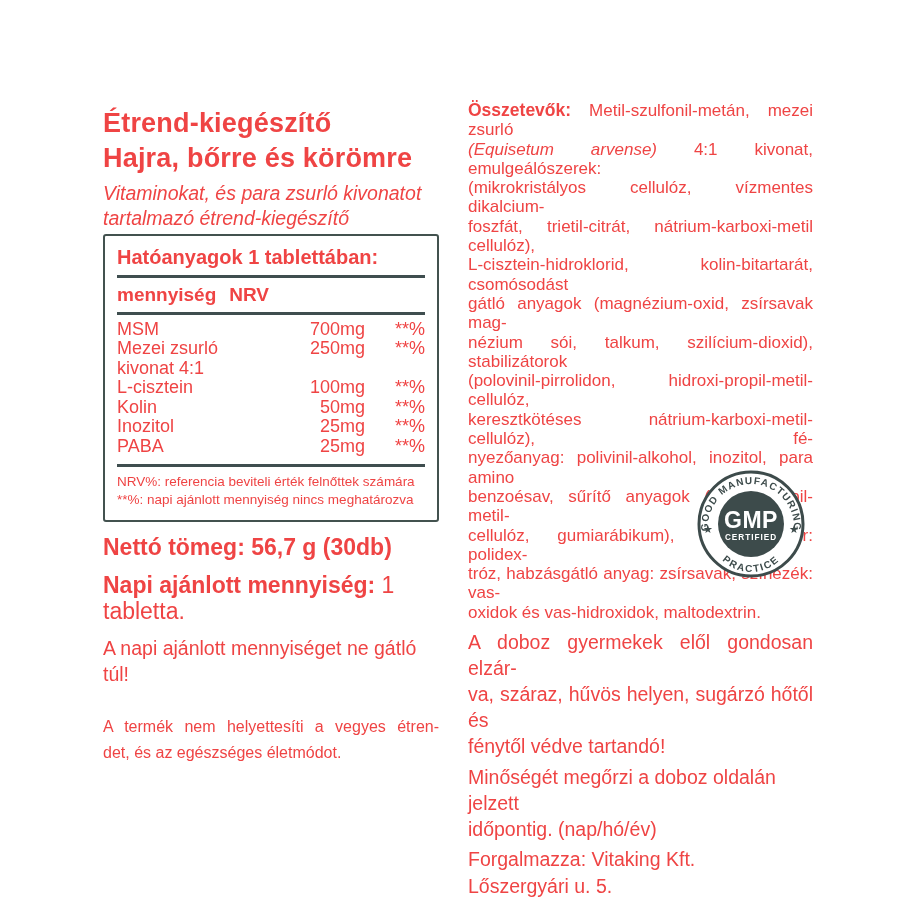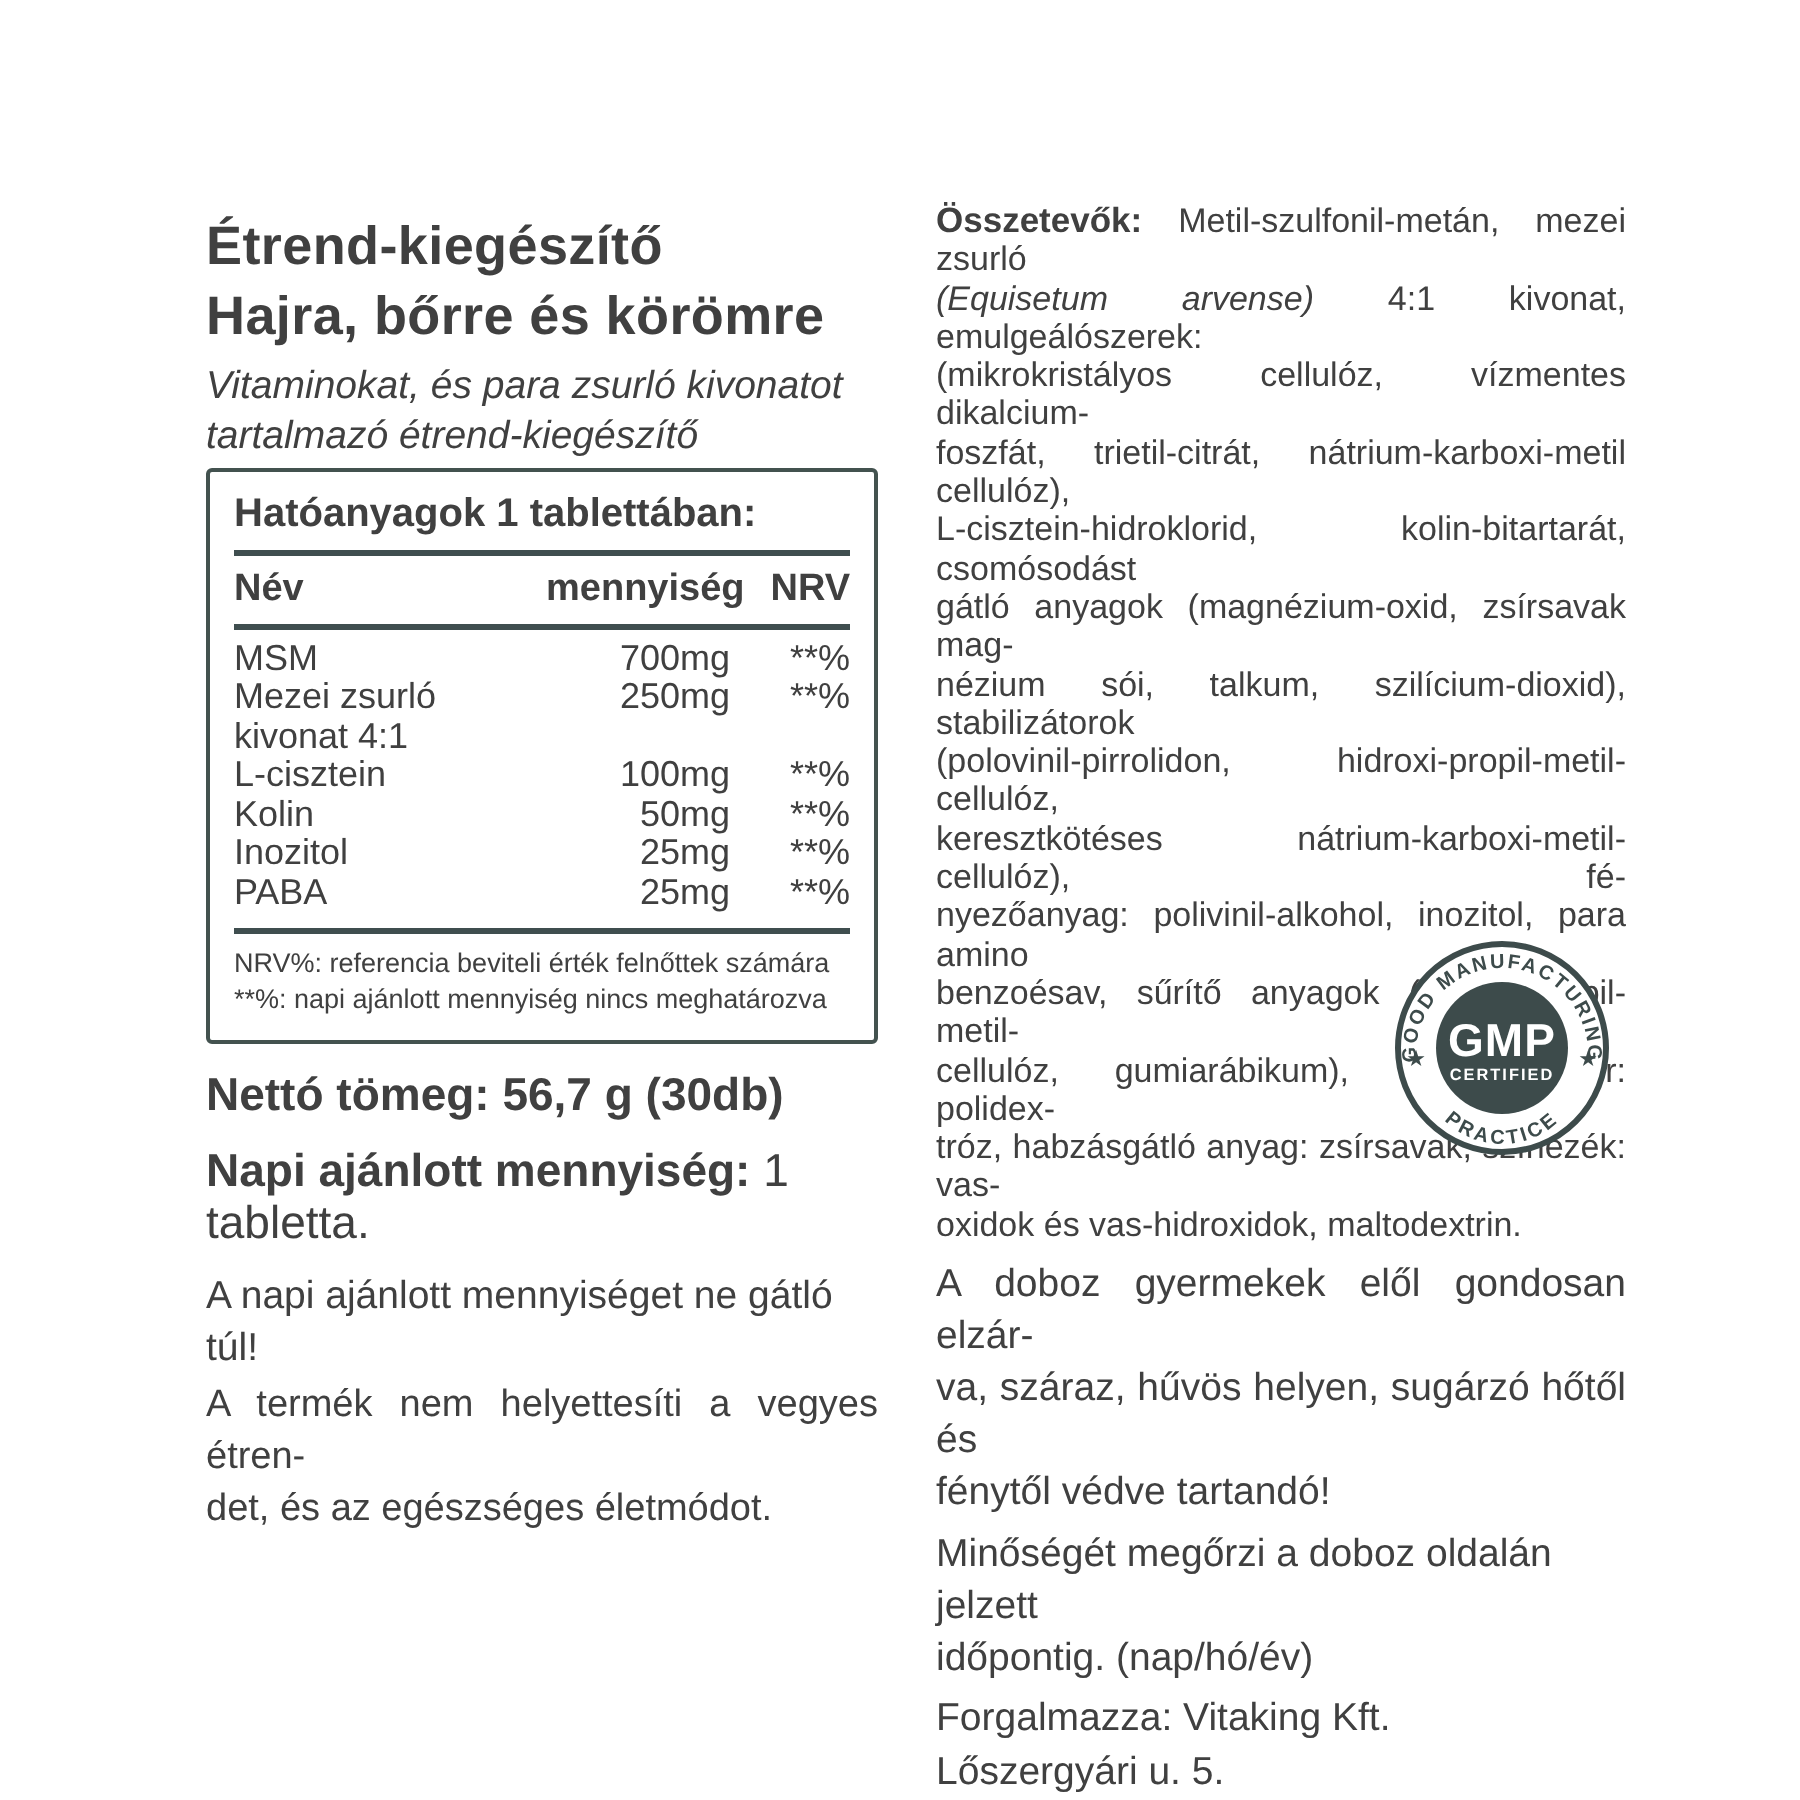--- a/index.html
+++ b/index.html
@@ -1,17 +1,17 @@
 <!DOCTYPE html>
 <html><head>
 <meta charset="utf-8">
 <style>
   html,body{margin:0;padding:0;background:#ffffff;}
   .canvas{position:relative;width:900px;height:900px;background:#ffffff;overflow:hidden;
-          font-family:"Liberation Sans", sans-serif;color:#404040;}
+          font-family:"Liberation Sans", sans-serif;color:#ef4444;}
   .col-left{position:absolute;left:103px;top:106px;width:336px;}
   .col-right{position:absolute;left:468px;top:101px;width:345px;}
 
   .title-line{font-size:27px;font-weight:bold;line-height:35px;letter-spacing:0.2px;}
   .subtitle-line{font-size:19.5px;font-style:italic;line-height:25px;}
   .subtitle{margin-top:5px;}
 
   .facts-box{margin-top:3px;border:2px solid #43524F;border-radius:3px;padding:9px 12px 10px;}
   .facts-heading{font-size:20px;font-weight:bold;line-height:24px;}
   .rule{background:#3F4E4F;}
@@ -22,21 +22,21 @@
   .facts-row.hdr{font-size:19px;font-weight:bold;line-height:22px;}
   .c-name{flex:1;text-align:left;}
   .c-amt{width:92px;text-align:right;}
   .c-nrv{width:60px;text-align:right;}
   .footnote{font-size:13.5px;line-height:18.5px;}
 
   .net-weight{margin-top:11px;font-size:23px;font-weight:bold;line-height:28px;}
   .daily{margin-top:11px;font-size:23px;line-height:26px;}
   .daily .b{font-weight:bold;}
   .warning{margin-top:11px;font-size:19.5px;line-height:26px;}
-  .disclaimer{margin-top:3px;font-size:19px;line-height:26px;}
+  .disclaimer{margin-top:27px;font-size:16px;line-height:26px;}
 
   .ingredients{font-size:17px;line-height:19.3px;}
   .j{text-align:justify;text-align-last:justify;}
   .ingredients .b{font-weight:bold;font-size:17.5px;}
   .i{font-style:italic;}
 
   .storage{margin-top:7px;font-size:19.5px;line-height:26px;}
   .quality{margin-top:5px;font-size:19.5px;line-height:26px;}
   .distributor{margin-top:4px;font-size:19.5px;line-height:26.5px;width:235px;}
 
@@ -54,21 +54,20 @@
     </div>
     <div class="subtitle">
       <div class="subtitle-line">Vitaminokat, és para zsurló kivonatot</div>
       <div class="subtitle-line">tartalmazó étrend-kiegészítő</div>
     </div>
 
     <div class="facts-box">
       <div class="facts-heading">Hatóanyagok 1 tablettában:</div>
       <div class="rule thick"></div>
       <div class="facts-row hdr">
-        <span class="c-name">Név</span>
         <span class="c-amt">mennyiség</span>
         <span class="c-nrv">NRV</span>
       </div>
       <div class="rule mid"></div>
 
       <div class="facts-row">
         <span class="c-name">MSM</span>
         <span class="c-amt">700mg</span>
         <span class="c-nrv">**%</span>
       </div>

